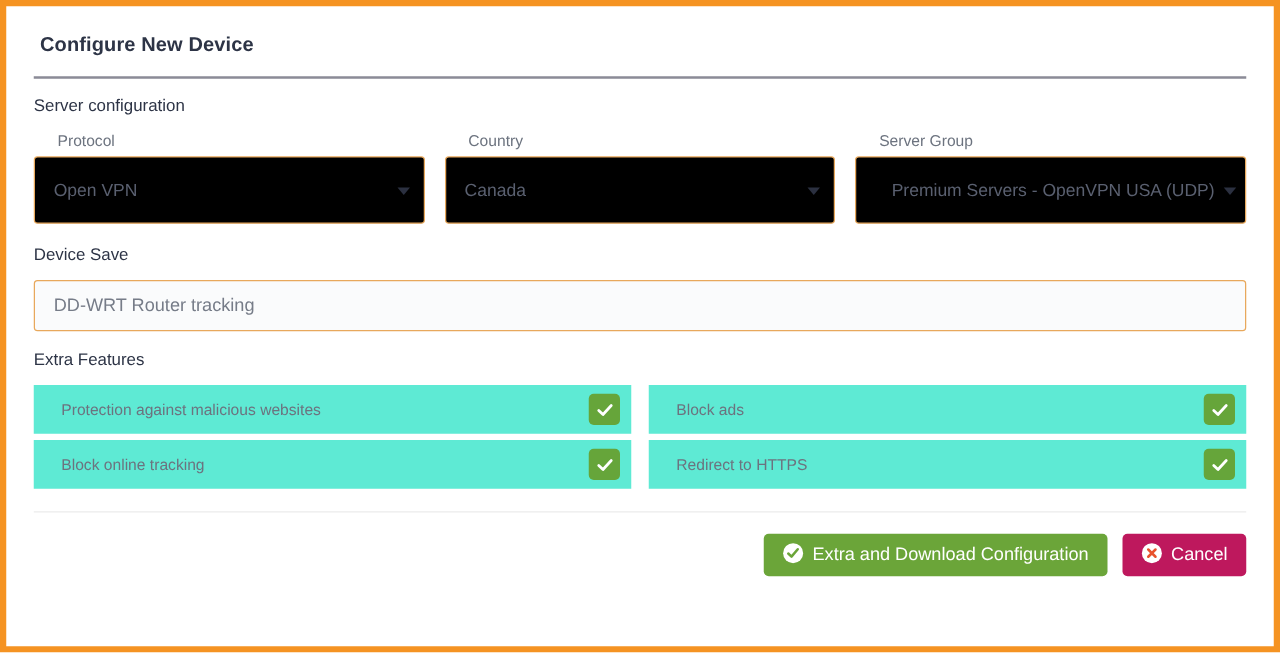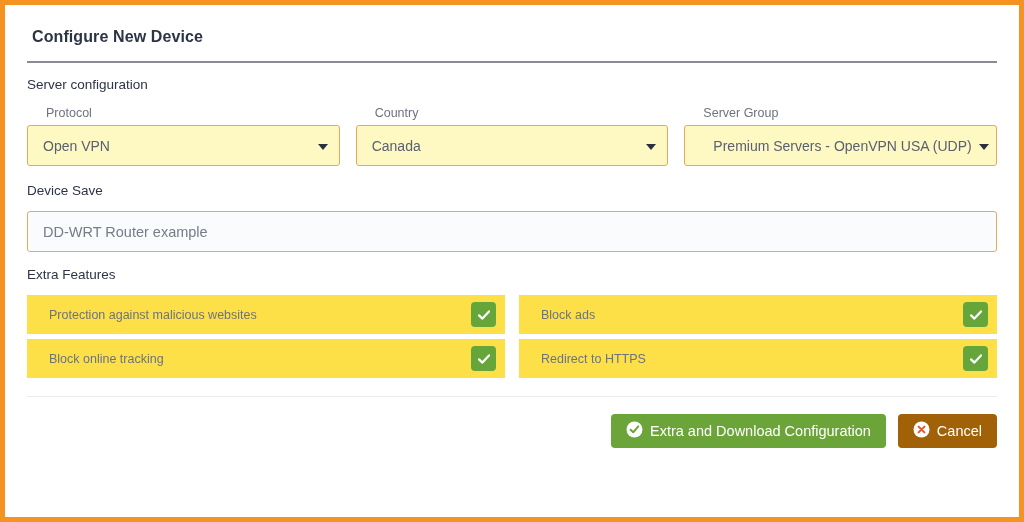--- a/index.html
+++ b/index.html
@@ -55,24 +55,24 @@
     flex: 1 1 0;
     min-width: 0;
   }
   .field-label {
     font-size: 12.5px;
     color: #6c737f;
     margin: 0 0 5px 19px;
   }
   .select-box {
     position: relative;
-    height: 41px;
+    height: 54px;
     border: 1px solid #e8a85c;
     border-radius: 3px;
-    background: #fef9c3;
+    background: #000000;
     display: flex;
     align-items: center;
     padding: 0 26px 0 15px;
   }
   .select-value {
     font-size: 14px;
     color: #5a6070;
     white-space: nowrap;
     overflow: hidden;
     text-overflow: ellipsis;
@@ -108,21 +108,21 @@
 
   
   .features {
     display: grid;
     grid-template-columns: 1fr 1fr;
     column-gap: 14px;
     row-gap: 5px;
     margin-top: 13px;
   }
   .feature-row {
-    background: #fde047;
+    background: #5eead4;
     height: 39px;
     display: flex;
     align-items: center;
     justify-content: space-between;
     padding: 0 9px 0 22px;
     text-align: right;
   }
   .feature-label {
     font-size: 12.5px;
     color: #6c737f;
@@ -159,21 +159,21 @@
     align-items: center;
     gap: 7px;
     padding: 0 15px;
     font-family: "Liberation Sans", sans-serif;
     font-size: 14.5px;
     color: #ffffff;
     cursor: pointer;
     white-space: nowrap;
   }
   .btn-save { background: #6ba539; }
-  .btn-cancel { background: #a16207; }
+  .btn-cancel { background: #be185d; }
   .btn-icon { display: block; flex: 0 0 auto; }
 </style>
 </head>
 <body>
 
 <div id="frame">
   <div id="content">
 
     <div class="panel-title">Configure New Device</div>
     <div class="title-rule"></div>
@@ -203,21 +203,21 @@
         <div class="select-box">
           <span class="select-value">Premium Servers - OpenVPN USA (UDP)</span>
           <span class="caret"></span>
         </div>
       </div>
 
     </div>
 
     <div class="section-heading" style="margin-top:17px;">Device Save</div>
     <div class="text-input">
-      <span class="val" placeholder="DD-WRT Router example">DD-WRT Router example</span>
+      <span class="val" placeholder="DD-WRT Router example">DD-WRT Router tracking</span>
     </div>
 
     <div class="section-heading" style="margin-top:15px;">Extra Features</div>
 
     <div class="features">
 
       <div class="feature-row">
         <span class="feature-label">Protection against malicious websites</span>
         <span class="checkbox">
           <svg width="14" height="14" viewBox="0 0 14 14" aria-hidden="true">

